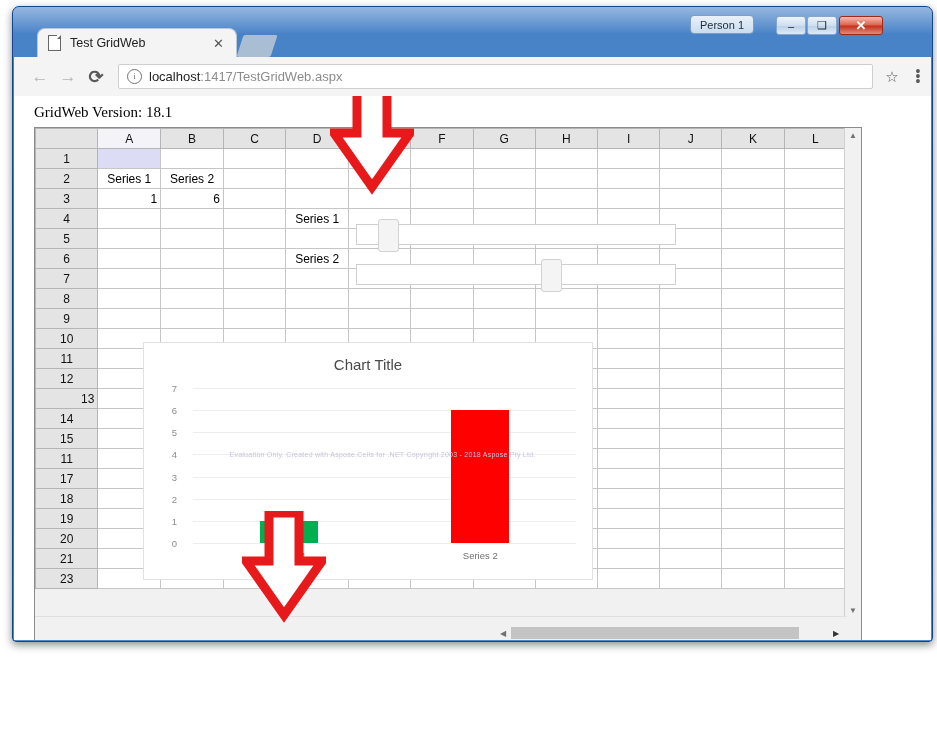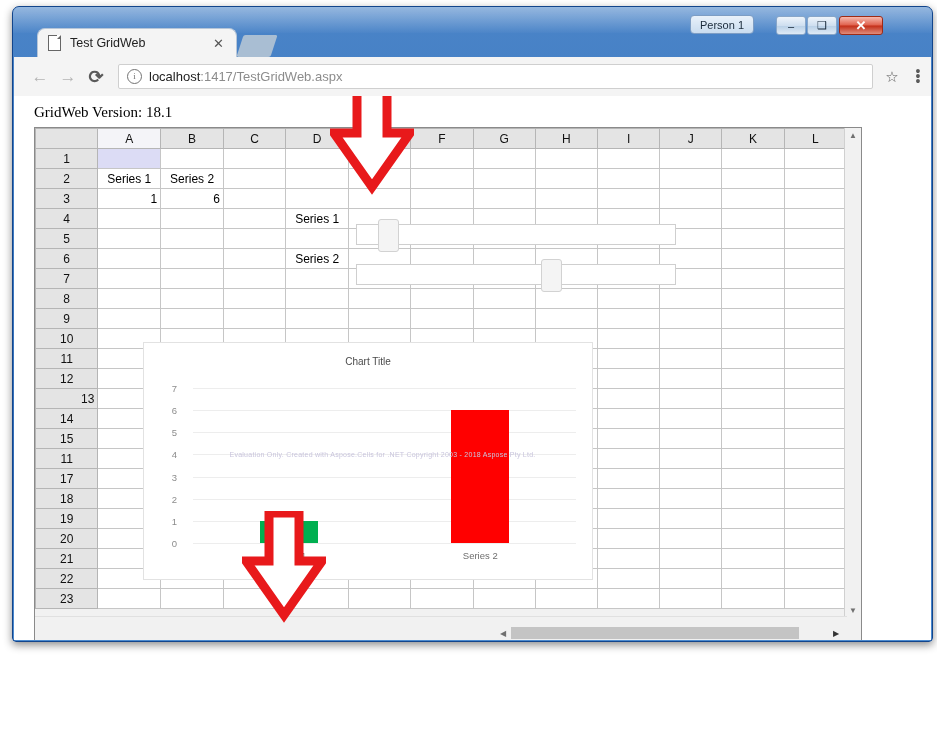--- a/index.html
+++ b/index.html
@@ -211,21 +211,21 @@
 
   
   #chart {
     position:absolute; left:108px; top:214px;
     width:450px; height:238px;
     background:#fff; border:1px solid #e2e2e2;
     box-sizing:border-box;
   }
   #chart-title {
     position:absolute; left:0; top:13px; width:100%;
-    text-align:center; font-size:10px; color:#4a4a4a;
+    text-align:center; font-size:15px; color:#4a4a4a;
   }
   #plot {
     position:absolute; left:35px; top:45px; width:397px; height:155px;
   }
   .gridline {
     position:absolute; left:14px; right:0; height:1px; background:#ededed;
   }
   .ytick {
     position:absolute; left:-22px; width:20px; text-align:right;
     font-size:9.5px; color:#8c8c8c; line-height:1px;
@@ -626,35 +626,20 @@
                 <td></td>
                 <td></td>
                 <td></td>
                 <td></td>
                 <td></td>
                 <td></td>
                 <td></td>
               </tr>
               <tr>
                 <td class="rowhdr" style="width: 44px; margin-top: 43px;">21</td>
-                <td></td>
-                <td></td>
-                <td></td>
-                <td></td>
-                <td></td>
-                <td></td>
-                <td></td>
-                <td></td>
-                <td></td>
-                <td></td>
-                <td></td>
-                <td></td>
-              </tr>
-              <tr>
-                <td class="rowhdr" style="width: 44px;">22</td>
                 <td></td>
                 <td></td>
                 <td></td>
                 <td></td>
                 <td></td>
                 <td></td>
                 <td></td>
                 <td></td>
                 <td></td>
                 <td></td>

